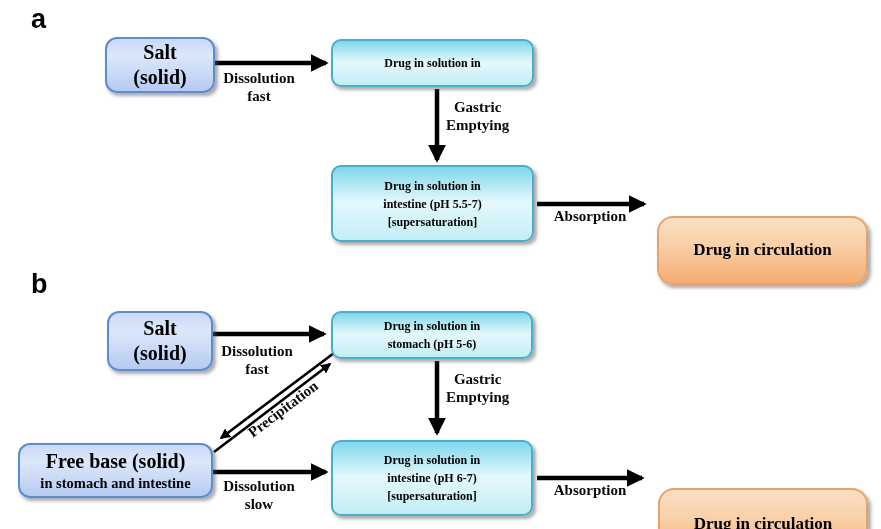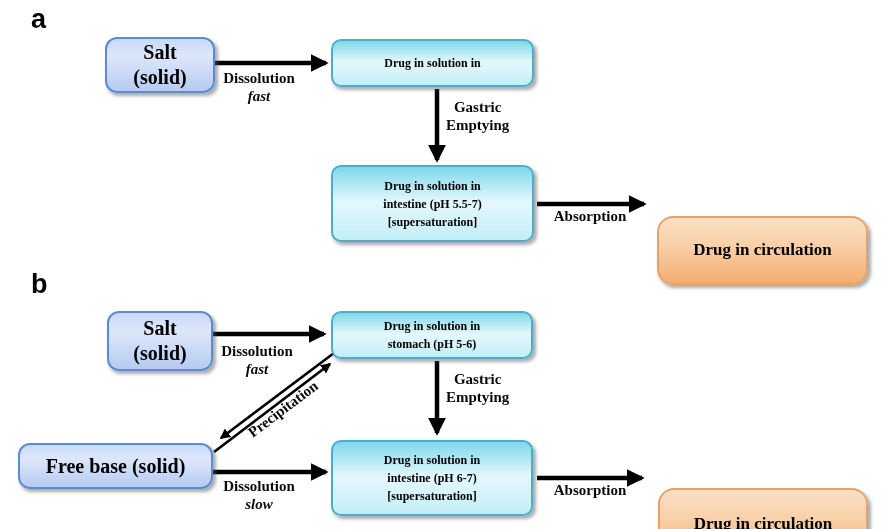--- a/index.html
+++ b/index.html
@@ -38,21 +38,21 @@
   }
   .t20 { font-size:20px; line-height:1.25; }
   .t16 { font-size:12px; line-height:1.5; }
   .t17 { font-size:17px; line-height:1.3;margin-top:48px; }
   .t14 { font-size:14.5px; line-height:1.3; }
 
   .edge-label {
     position:absolute; font-size:15px; font-weight:700; color:#0a0a0a;
     text-align:center; line-height:1.2;
   }
-  .edge-label .rate { font-style:italic; font-weight:700; }
+  .edge-label .rate { font-weight:700; }
   .edge-label.left { text-align:center; }
   .edge-label.rot { transform:rotate(-37deg); }
 </style>
 </head>
 <body>
 
 <div class="canvas">
 
   <svg class="arrow-layer" width="881" height="529" viewBox="0 0 881 529">
     <defs>
@@ -113,22 +113,23 @@
   <div class="node blue t20" style="left:107px;top:311px;width:106px;height:60px">
     <div>Salt</div>
     <div>(solid)</div>
   </div>
 
   <div class="node cyan t16" style="left:331px;top:311px;width:202px;height:48px">
     <div>Drug in solution in</div>
     <div>stomach (pH 5-6)</div>
   </div>
 
-  <div class="node blue" style="left:18px;top:443px;width:195px;height:46px">
+  <div class="node blue" style="left:18px;top:443px;width:195px;height:55px">
     <div class="t20">Free base (solid)</div>
+    <div class="t14">in stomach and intestine</div>
   </div>
 
   <div class="node cyan t16" style="left:331px;top:440px;width:202px;height:76px">
     <div>Drug in solution in</div>
     <div>intestine (pH 6-7)</div>
     <div>[supersaturation]</div>
   </div>
 
   <div class="node orange t17" style="left:658px;top:440px;width:210px;height:73px">
     <div>Drug in circulation</div>

